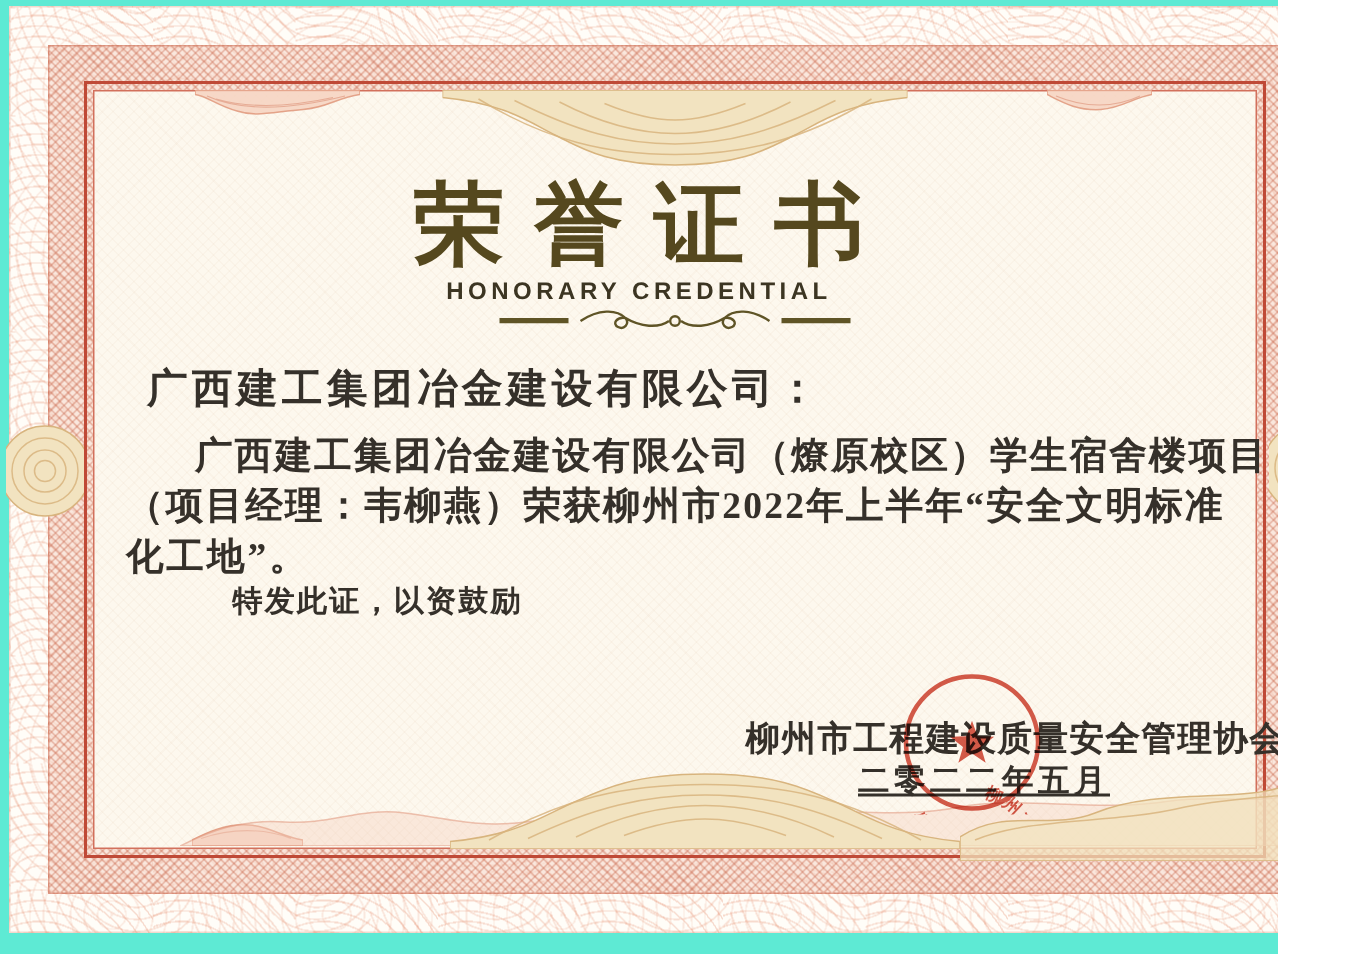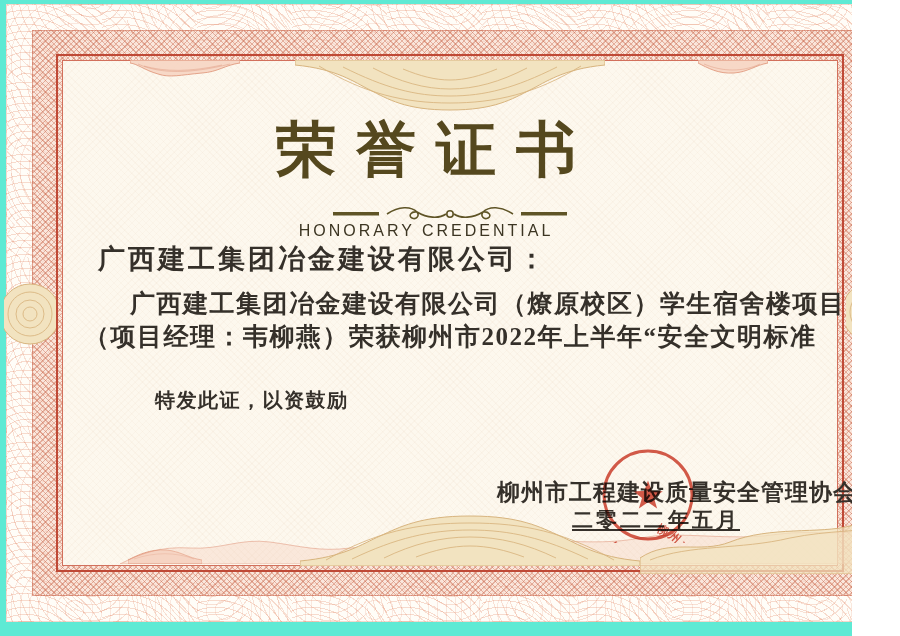--- a/index.html
+++ b/index.html
@@ -44,21 +44,21 @@
   .wavegold-fill{fill:rgba(242,227,189,.75);stroke:var(--rosette-line);stroke-width:1;}
 
   .title{
     position:absolute;left:0;top:110px;width:100%;text-align:center;
     font-size:60px;font-weight:900;color:var(--title);
     letter-spacing:20px;padding-left:20px;box-sizing:border-box;
   }
   .subtitle{
     position:absolute;left:0;top:186px;width:100%;text-align:center;
     font-family:"Liberation Sans","DejaVu Sans",sans-serif;
-    font-size:16px;font-weight:normal;color:#3c3522;letter-spacing:3px;margin-top:36px;
+    font-size:16px;font-weight:bold;color:#3c3522;letter-spacing:3px;
   }
   .flourish{position:absolute;left:325px;top:205px;color:#5f5426;}
   .bodytext{position:absolute;color:var(--body-ink);font-weight:600;white-space:nowrap;}
   .recipient{left:98px;top:241px;font-size:27px;letter-spacing:3px;}
   .bl1{left:130px;top:287px;font-size:25px;letter-spacing:1.5px;}
   .bl2{left:84px;top:320px;font-size:25px;letter-spacing:1.5px;text-align:center;}
   .bl3{left:84px;top:354px;font-size:25px;letter-spacing:2px;}
   .bl4{left:155px;top:387px;font-size:20px;letter-spacing:1.5px;}
   .issuer{left:497px;top:477px;font-size:23px;letter-spacing:1px;}
   .dateline{left:497px;top:506px;width:318px;text-align:center;font-size:21px;letter-spacing:3px;text-decoration:underline;}
@@ -134,20 +134,21 @@
     <rect x="8" y="7" width="46" height="3.5" fill="currentColor"></rect>
     <rect x="196" y="7" width="46" height="3.5" fill="currentColor"></rect>
     <path fill="none" stroke="currentColor" stroke-width="1.6" d="M62,9 C74,1 86,1 92,7 C95,11 91,15 87,13 C83,11 86,6 92,7 M92,7 C102,13 114,14 121,9
          M188,9 C176,1 164,1 158,7 C155,11 159,15 163,13 C167,11 164,6 158,7 M158,7 C148,13 136,14 129,9"></path>
     <circle cx="125" cy="9" r="3.2" fill="none" stroke="currentColor" stroke-width="1.6"></circle>
   </svg>
 
   <div class="bodytext recipient">广西建工集团冶金建设有限公司：</div>
   <div class="bodytext bl1">广西建工集团冶金建设有限公司（燎原校区）学生宿舍楼项目</div>
   <div class="bodytext bl2">（项目经理：韦柳燕）荣获柳州市2022年上半年“安全文明标准</div>
+  <div class="bodytext bl3">化工地”。</div>
   <div class="bodytext bl4">特发此证，以资鼓励</div>
 
   <div class="bodytext issuer">柳州市工程建设质量安全管理协会</div>
   <div class="bodytext dateline">二零二二年五月</div>
 
   <svg class="seal" width="96" height="96" viewBox="0 0 96 96">
     <circle cx="48" cy="48" r="44" fill="none" stroke="currentColor" stroke-width="3"></circle>
     <defs>
       <path id="sealcirc" d="M48,84 A36,36 0 1,1 47.9,84"></path>
     </defs>

